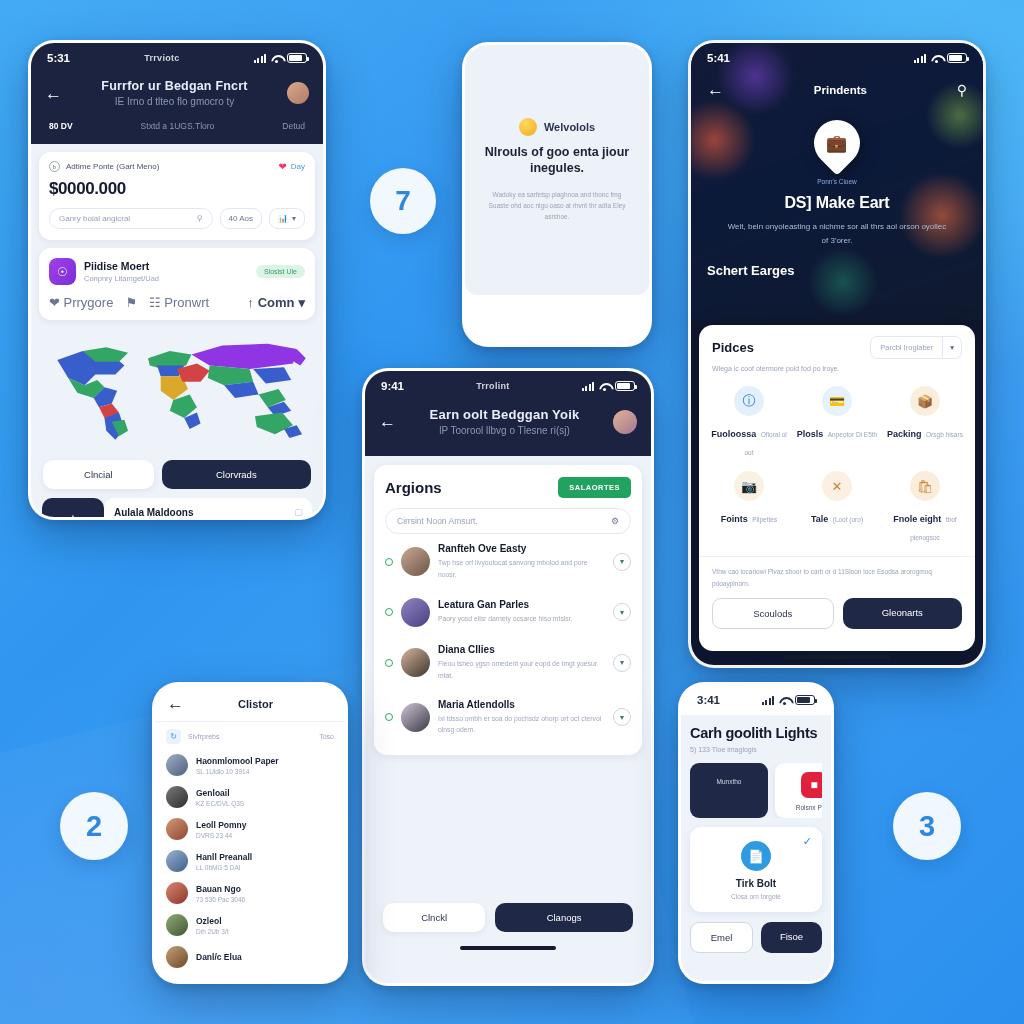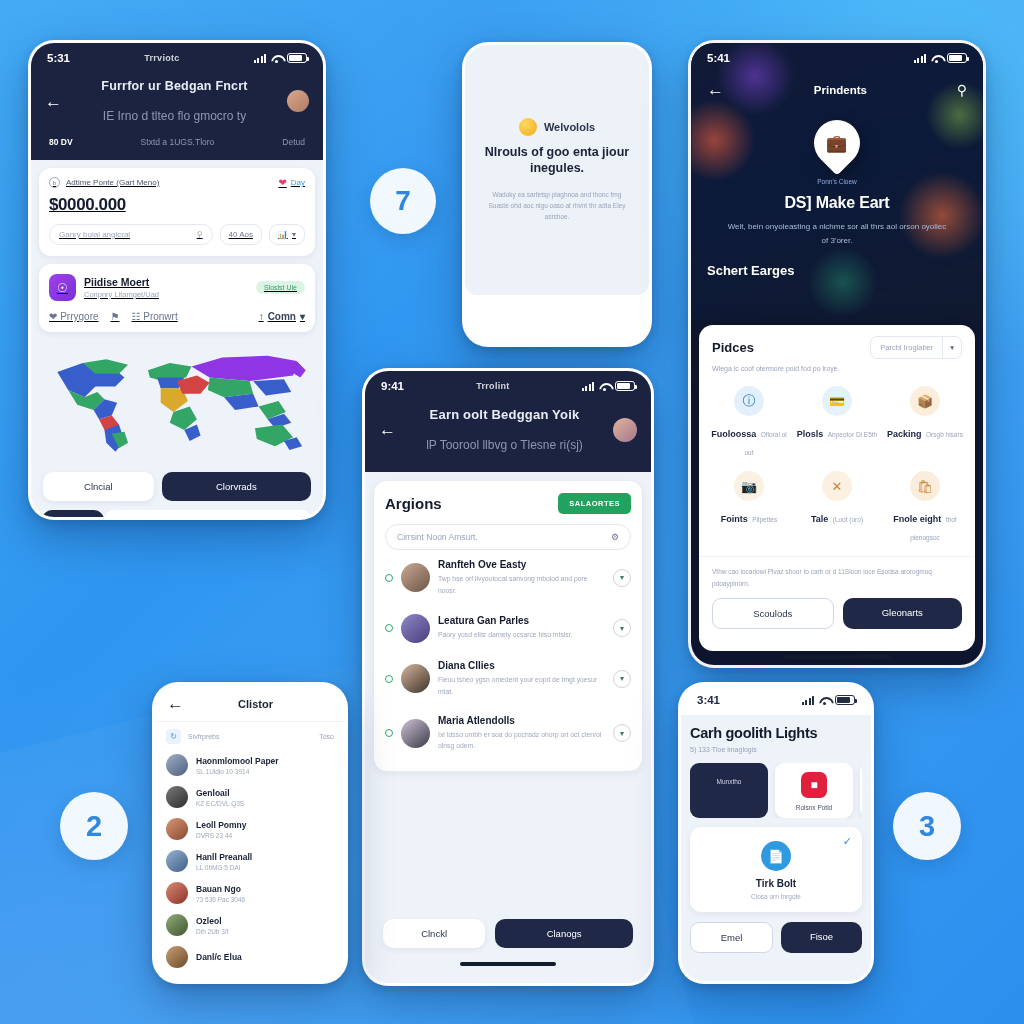--- a/index.html
+++ b/index.html
@@ -68,26 +68,26 @@
     color: #2f88dd; font-weight: bold;
     box-shadow: 0 6px 18px rgba(20,60,120,0.22);
   }
 
   
   #phone1 { left: 28px; top: 40px; width: 298px; height: 480px; }
   #phone1 .p1-head { background: #1b2340; color: #fff; padding-bottom: 6px; }
   .p1-titlebar { display:flex; align-items:center; gap: 10px; padding: 6px 14px 10px; }
   .p1-titles { flex: 1; text-align: center; }
   .p1-title { font-size: 12.5px; font-weight: bold; color: #e9edf7; letter-spacing:.2px;}
-  .p1-sub { font-size: 12px; color: #8d96b5; margin-top: 16px; }
+  .p1-sub { font-size: 10px; color: #8d96b5; margin-top: 3px; }
   .p1-tabs { display:flex; justify-content: space-between; padding: 4px 18px 0; }
   .p1-tab { font-size: 8.5px; color: #8d96b5; padding-bottom: 7px; }
   .p1-tab.active { color:#fff; font-weight:bold; }
   .p1-body { background: #eef2f9; padding: 8px; height: 100%; }
-  .card { background: #fff; border-radius: 12px; box-shadow: 0 2px 7px rgba(25,45,90,0.07); text-decoration: underline; }
+  .card { background: #fff; border-radius: 12px; box-shadow: 0 2px 7px rgba(25,45,90,0.07); }
   .p1-card1 { padding: 9px 10px 11px; }
   .p1-c1row { display:flex; align-items:center; justify-content: space-between; }
   .p1-c1left { display:flex; align-items:center; gap:6px; font-size:8px; color:#4a5268; }
   .ringdot { width:11px;height:11px;border:1px solid #9aa3bb;border-radius:50%;
     display:inline-flex;align-items:center;justify-content:center;font-size:6px;color:#6d7690;}
   .fav { display:flex; align-items:center; gap:4px; font-size:8px; color:#3f9ae0; }
   .heart { color:#ef3d6a; font-size:10px; }
   .p1-amount { font-size: 17px; font-weight: bold; color: #151b2e; margin: 7px 0 9px; letter-spacing:-.4px;}
   .p1-controls { display:flex; align-items:center; gap: 7px; }
   .p1-search { flex:1; display:flex; align-items:center; justify-content:space-between;
@@ -96,21 +96,21 @@
      display:flex; align-items:center; gap:4px; }
   .p1-card2 { margin-top: 8px; padding: 10px; }
   .p1-c2top { display:flex; align-items:center; gap: 8px; }
   .applogo { width: 27px; height: 27px; border-radius: 8px;
     background: linear-gradient(135deg,#a040e8,#7a2fd8); color:#fff;
     display:flex; align-items:center; justify-content:center; font-size:12px;}
   .p1-c2names { flex:1; }
   .p1-c2name { font-size: 10.5px; font-weight: bold; color:#151b2e; }
   .p1-c2sub { font-size: 7.5px; color:#9aa3bb; margin-top:2px; }
   .tagpill { background:#dcf3e6; color:#2f9e63; font-size:7px; border-radius:10px; padding:3px 8px; }
-  .p1-c2bot { display:flex; align-items:center; gap:12px; margin-top:10px; font-size:10px; color:#6d7690;}
+  .p1-c2bot { display:flex; align-items:center; gap:12px; margin-top:10px; font-size:13px; color:#6d7690;}
   .p1-c2bot .sp { margin-left:auto; display:flex; align-items:center; gap:4px; color:#39435c; font-weight:bold;}
   .mapwrap { height: 122px; margin: 8px 2px 4px; display:flex; align-items:center; justify-content:center; }
   .p1-btnrow { display:flex; gap: 8px; margin: 10px 4px 0; }
   .btn { border-radius: 10px; font-size: 9.5px; text-align:center; padding: 9px 0; cursor:pointer; }
   .btn-light { background:#fff; color:#2b3350; flex:1; box-shadow:0 2px 6px rgba(25,45,90,.07); }
   .btn-dark { background:#1f2847; color:#fff; flex:1.35; }
   .p1-card3 { margin: 9px 3px 0; display:flex; overflow:hidden; }
   .p1-c3badge { width: 62px; background:#1f2847; color:#cfd6e8; border-radius:10px;
     display:flex; flex-direction:column; align-items:center; justify-content:center; gap:5px; padding:9px 0;}
   .p1-c3body { flex:1; background:#fff; border-radius:10px; padding: 9px 9px 8px 10px; }
@@ -213,21 +213,21 @@
   .p5-chip { width: 15px; height: 15px; border-radius:4px; background:#e9f2fd;
     display:flex; align-items:center; justify-content:center; font-size:8px; color:#3f9ae0;}
   .p5-subtxt { flex:1; font-size: 7px; color:#9aa3bb; }
   .p5-act { font-size: 7px; color:#9aa3bb; }
   .p5-item { display:flex; align-items:center; gap: 8px; padding: 5px 11px; }
   .p5-av { width: 22px; height: 22px; border-radius:50%; flex:none; }
   .p5-nm { font-size: 8.5px; font-weight:bold; color:#1a2238; }
   .p5-mt { font-size: 6.5px; color:#a0a8bd; margin-top:2px; }
 
   
-  #phone6 { left: 678px; top: 682px; width: 196px; height: 302px; background:#fff; }
+  #phone6 { left: 678px; top: 682px; width: 156px; height: 302px; background:#fff; }
   #phone6 .statusbar { color:#222c44; }
   .p6-body { background:#eef2f9; height: 272px; padding: 10px 9px 0; }
   .p6-h1 { font-size: 14.5px; font-weight:bold; color:#151b2e; letter-spacing:-.3px; }
   .p6-sub { font-size: 7px; color:#9aa3bb; margin-top: 5px; }
   .p6-tiles { display:flex; gap: 7px; margin-top: 10px; overflow:hidden; }
   .p6-tile { border-radius: 9px; padding: 9px 6px 7px; text-align:center; flex:none; width: 78px; }
   .p6-tile.dark { background:#1f2847; color:#cfd6e8; }
   .p6-tile.white { background:#fff; color:#4a5268; box-shadow:0 2px 6px rgba(25,45,90,.08); }
   .p6-tile .tl { font-size:6.5px; margin-top:6px; }
   .qr { width: 28px; height: 28px; margin: 0 auto; background:

